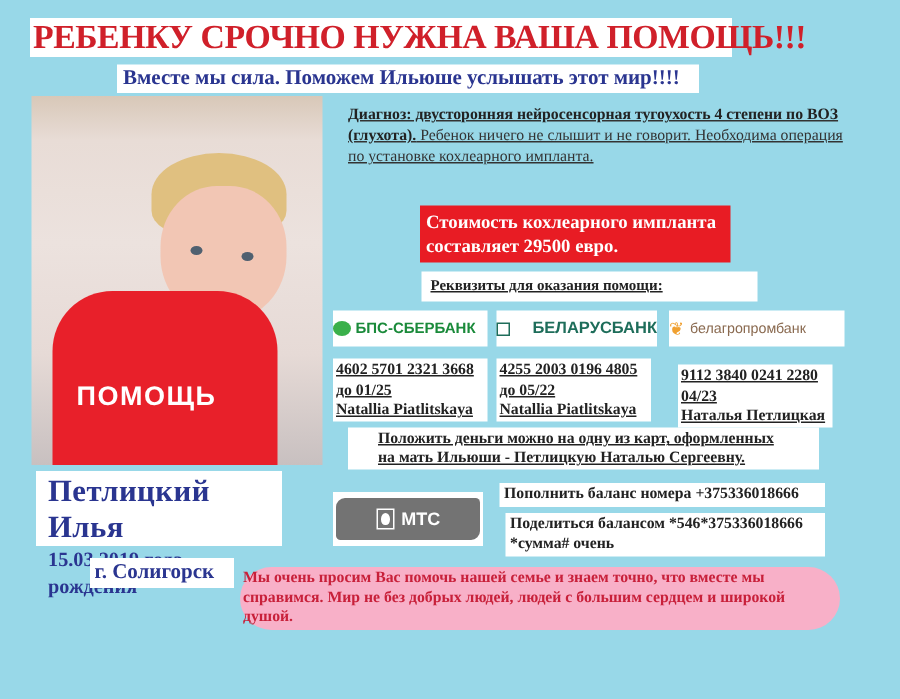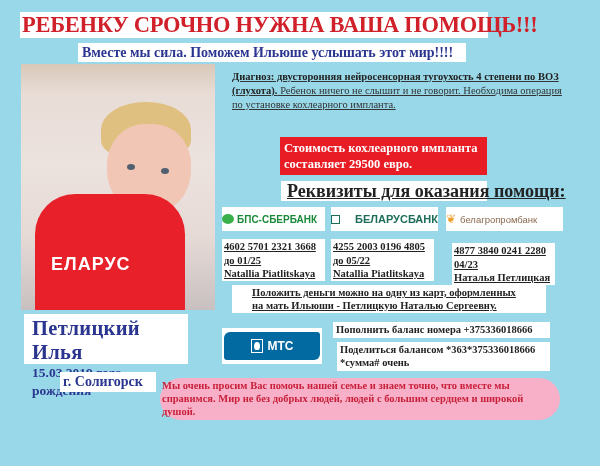--- a/index.html
+++ b/index.html
@@ -32,22 +32,22 @@
     font-size: 10.5px; line-height: 14px; color: #333;
     text-decoration: underline;
   }
   .diag b { color: #222; }
   .cost {
     left: 280px; top: 137px; width: 207px; height: 38px;
     background: #e81c24; color: #fff; font-weight: bold; font-size: 12.5px; line-height: 16px;
     padding: 3px 4px;
   }
   .rekv {
-    left: 281px; top: 181px; width: 206px; height: 20px;
-    font-weight: bold; font-size: 18px; line-height: 20px; color: #222;
+    left: 281px; top: 181px; width: 224px; height: 20px;
+    font-weight: bold; font-size: 10px; line-height: 20px; color: #222;
     text-decoration: underline; padding-left: 6px; white-space: nowrap;
   }
   .bank {
     top: 207px; height: 24px; display: flex; align-items: center; justify-content: flex-start;
     font-family: "Liberation Sans", sans-serif; font-weight: bold; white-space: nowrap;
   }
   .bank1 { left: 222px; width: 103px; color: #1a8a3a; font-size: 10px; gap: 3px; }
   .bank2 { left: 331px; width: 107px; color: #1e6d5a; font-size: 11px; gap: 15px; }
   .bank3 { left: 446px; width: 117px; color: #8a6a50; font-size: 9.5px; gap: 4px; font-weight: normal; }
   .logo-dot { width: 12px; height: 10px; border-radius: 50%; background: #3ab04a; display: inline-block; }
@@ -69,21 +69,21 @@
     left: 24px; top: 314px; width: 164px; height: 50px;
     color: #2a3590; font-weight: bold; padding: 2px 8px;
   }
   .name .n1 { font-size: 20.5px; line-height: 24px; letter-spacing: 0.3px; }
   .name .n2 { font-size: 13.5px; line-height: 18px; }
   .mts {
     left: 222px; top: 328px; width: 100px; height: 36px;
     display: flex; align-items: center; justify-content: center;
   }
   .mts-inner {
-    width: 96px; height: 28px; background: #0369a1; border-radius: 6px 3px 6px 3px;
+    width: 96px; height: 28px; background: #737373; border-radius: 6px 3px 6px 3px;
     display: flex; align-items: center; justify-content: center; gap: 5px;
     color: #fff; font-family: "Liberation Sans", sans-serif; font-weight: bold; font-size: 12px;
   }
   .mts-egg { width: 12px; height: 14px; border: 1.5px solid #fff; display: flex; align-items: center; justify-content: center; }
   .mts-egg span { width: 6px; height: 8px; border-radius: 50% 50% 45% 45%; background: #fff; }
   .mts1 {
     left: 333px; top: 322px; width: 217px; height: 16px;
     font-weight: bold; font-size: 10.5px; line-height: 16px; color: #222; padding-left: 3px; white-space: nowrap;
   }
   .mts2 {
@@ -106,21 +106,21 @@
 
 <div class="abs wbox title">РЕБЕНКУ СРОЧНО НУЖНА ВАША ПОМОЩЬ!!!</div>
 <div class="abs wbox subtitle">Вместе мы сила. Поможем Ильюше услышать этот мир!!!!</div>
 
 <div class="abs photo" title="Фото ребенка в красной футболке">
   <div class="hair"></div>
   <div class="face"></div>
   <div class="eye" style="left:106px;top:100px"></div>
   <div class="eye" style="left:140px;top:104px"></div>
   <div class="shirt"></div>
-  <div class="shirt-text">ЕЛАРУС</div>
+  <div class="shirt-text">ПОМОЩЬ</div>
 </div>
 
 <div class="abs diag">
   <b>Диагноз: двусторонняя нейросенсорная тугоухость 4 степени по ВОЗ (глухота).</b><span> Ребенок ничего не слышит и не говорит. Необходима операция по установке кохлеарного импланта.</span>
 </div>
 
 <div class="abs cost">Стоимость кохлеарного импланта составляет 29500 евро.</div>
 
 <div class="abs wbox rekv">Реквизиты для оказания помощи:</div>
 
@@ -141,21 +141,21 @@
   <div>4602 5701 2321 3668</div>
   <div>до 01/25</div>
   <div>Natallia Piatlitskaya</div>
 </div>
 <div class="abs wbox card card2">
   <div>4255 2003 0196 4805</div>
   <div>до 05/22</div>
   <div>Natallia Piatlitskaya</div>
 </div>
 <div class="abs wbox card card3">
-  <div>4877 3840 0241 2280</div>
+  <div>9112 3840 0241 2280</div>
   <div>04/23</div>
   <div>Наталья Петлицкая</div>
 </div>
 
 <div class="abs wbox putdeposit">Положить деньги можно на одну из карт, оформленных на мать Ильюши - Петлицкую Наталью Сергеевну.</div>
 
 <div class="abs wbox name">
   <div class="n1">Петлицкий Илья</div>
   <div class="n2">15.03.2019 года рождения</div>
 </div>
@@ -163,19 +163,19 @@
 <div class="abs wbox mts">
   <div class="mts-inner">
     <span class="mts-egg">
         <span></span>
       </span>
     <span>МТС</span>
   </div>
 </div>
 <div class="abs wbox mts1">Пополнить баланс номера +375336018666</div>
 <div class="abs wbox mts2">
-  <div>Поделиться балансом *363*375336018666</div>
+  <div>Поделиться балансом *546*375336018666</div>
   <div>*сумма# очень</div>
 </div>
 
 <div class="abs wbox city">г. Солигорск</div>
 
 <div class="abs plea">Мы очень просим Вас помочь нашей семье и знаем точно, что вместе мы справимся. Мир не без добрых людей, людей с большим сердцем и широкой душой.</div>
 
 </body></html>

